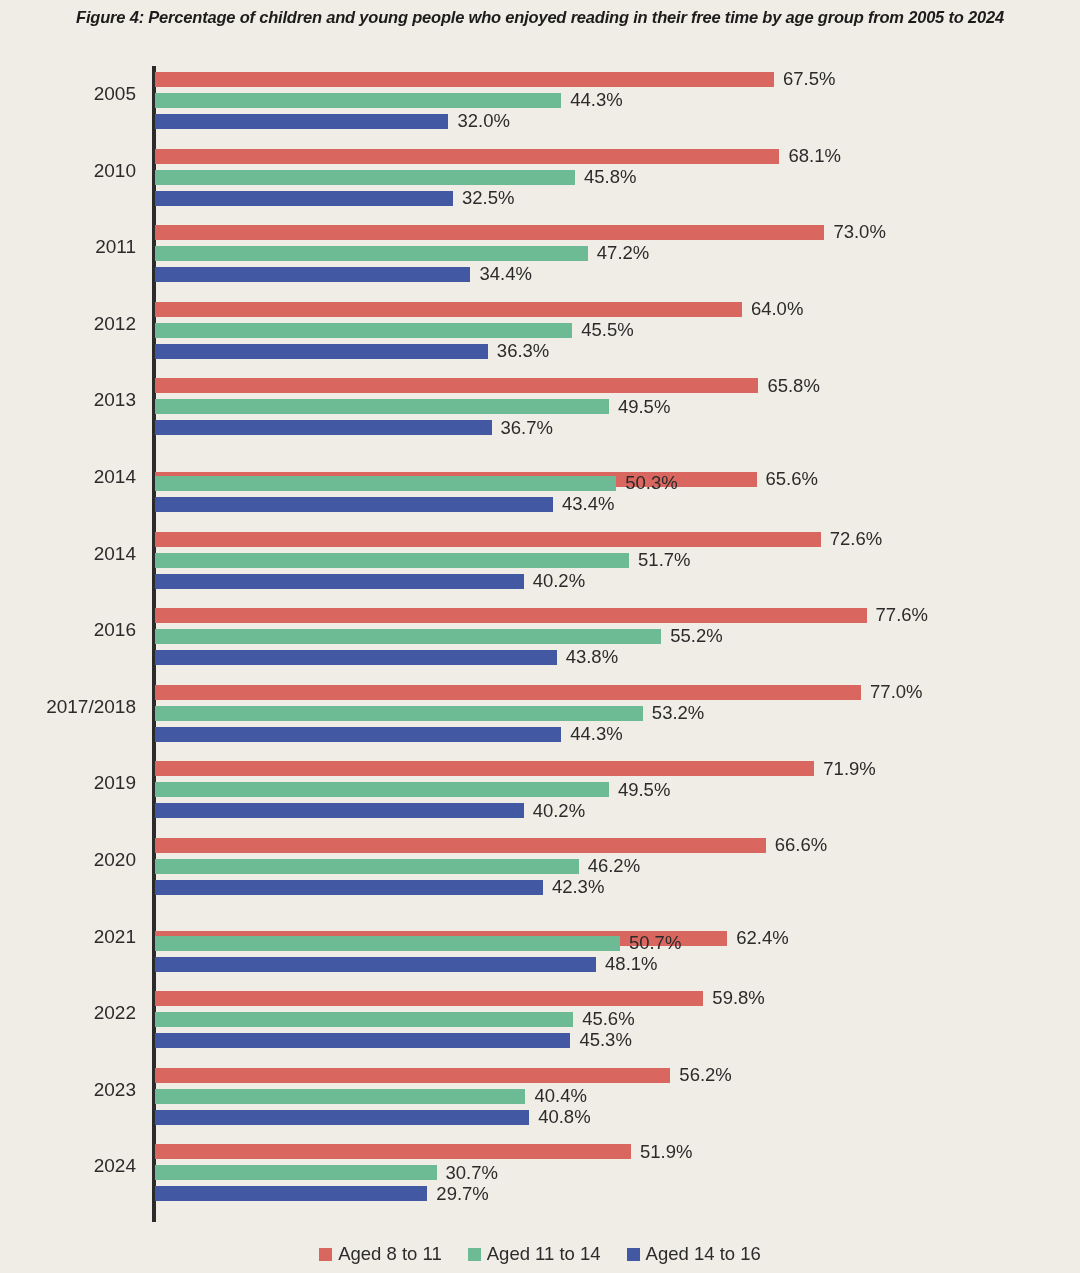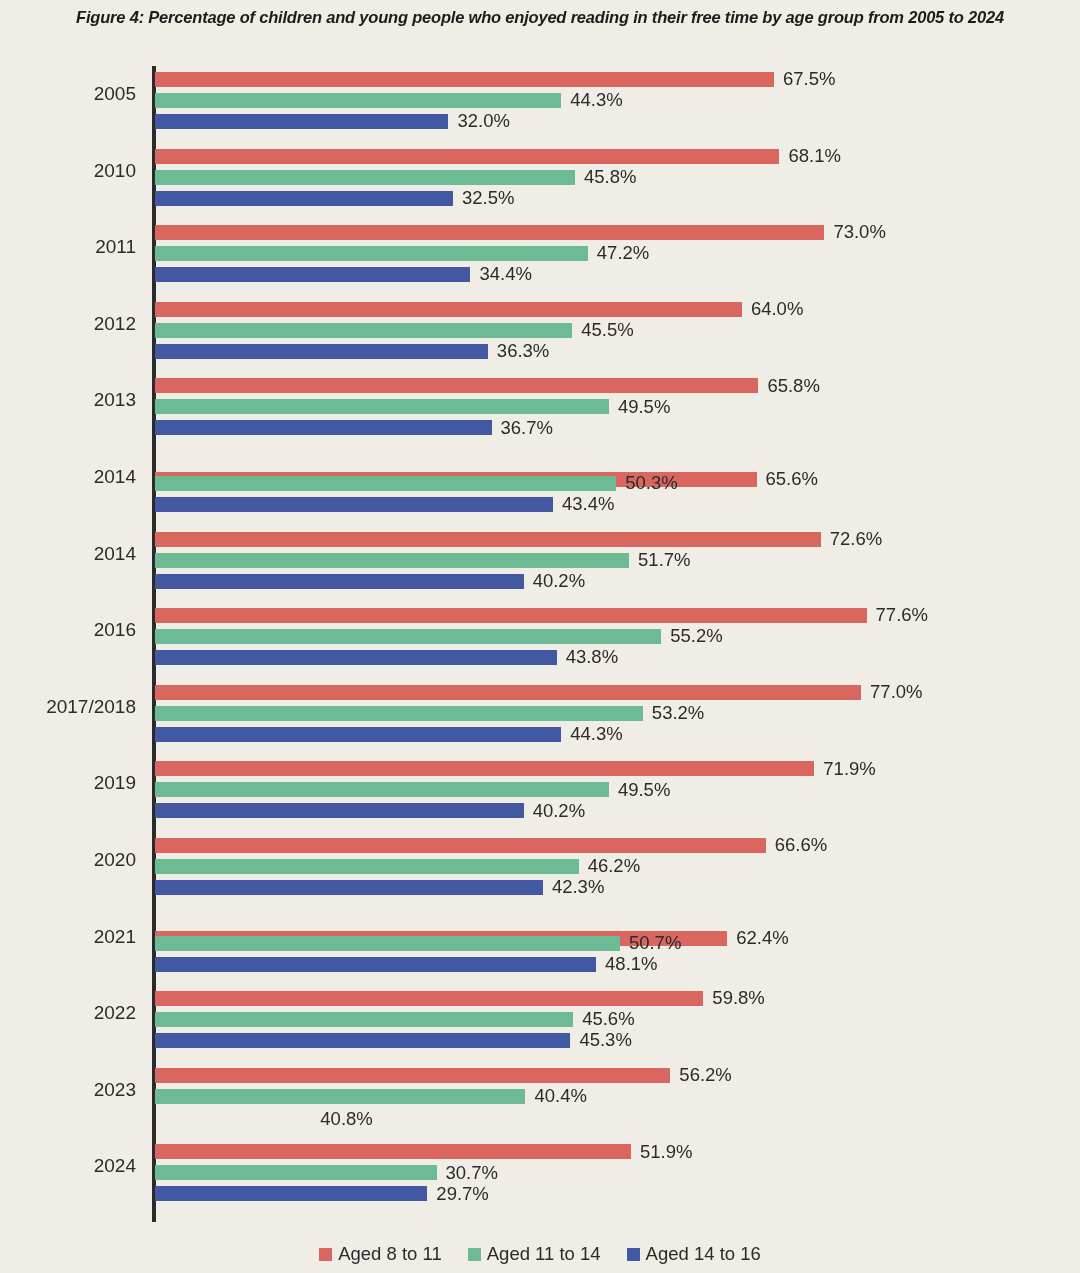--- a/index.html
+++ b/index.html
@@ -312,21 +312,21 @@
       <div class="group" style="top: 1067.8px; height: 57px;">
         <div class="cat-label" style="top: 11px;">2023</div>
         <div class="bar-row" style="top: 0px;">
           <div class="bar" style="width: 515.354px; background: rgb(217, 103, 95);"></div>
           <span class="bar-value">56.2%</span>
         </div>
         <div class="bar-row" style="top: 21px;">
           <div class="bar" style="width: 370.468px; background: rgb(108, 187, 149);"></div>
           <span class="bar-value">40.4%</span>
         </div>
-        <div class="bar-row" style="top: 42px; flex-direction: column;">
+        <div class="bar-row" style="top: 42px;">
           <div class="bar" style="width: 374.136px; background: rgb(67, 88, 163);"></div>
           <span class="bar-value">40.8%</span>
         </div>
       </div>
       <div class="group" style="top: 1144.4px; height: 57px;">
         <div class="cat-label" style="top: 11px;">2024</div>
         <div class="bar-row" style="top: 0px;">
           <div class="bar" style="width: 475.923px; background: rgb(217, 103, 95);"></div>
           <span class="bar-value">51.9%</span>
         </div>

